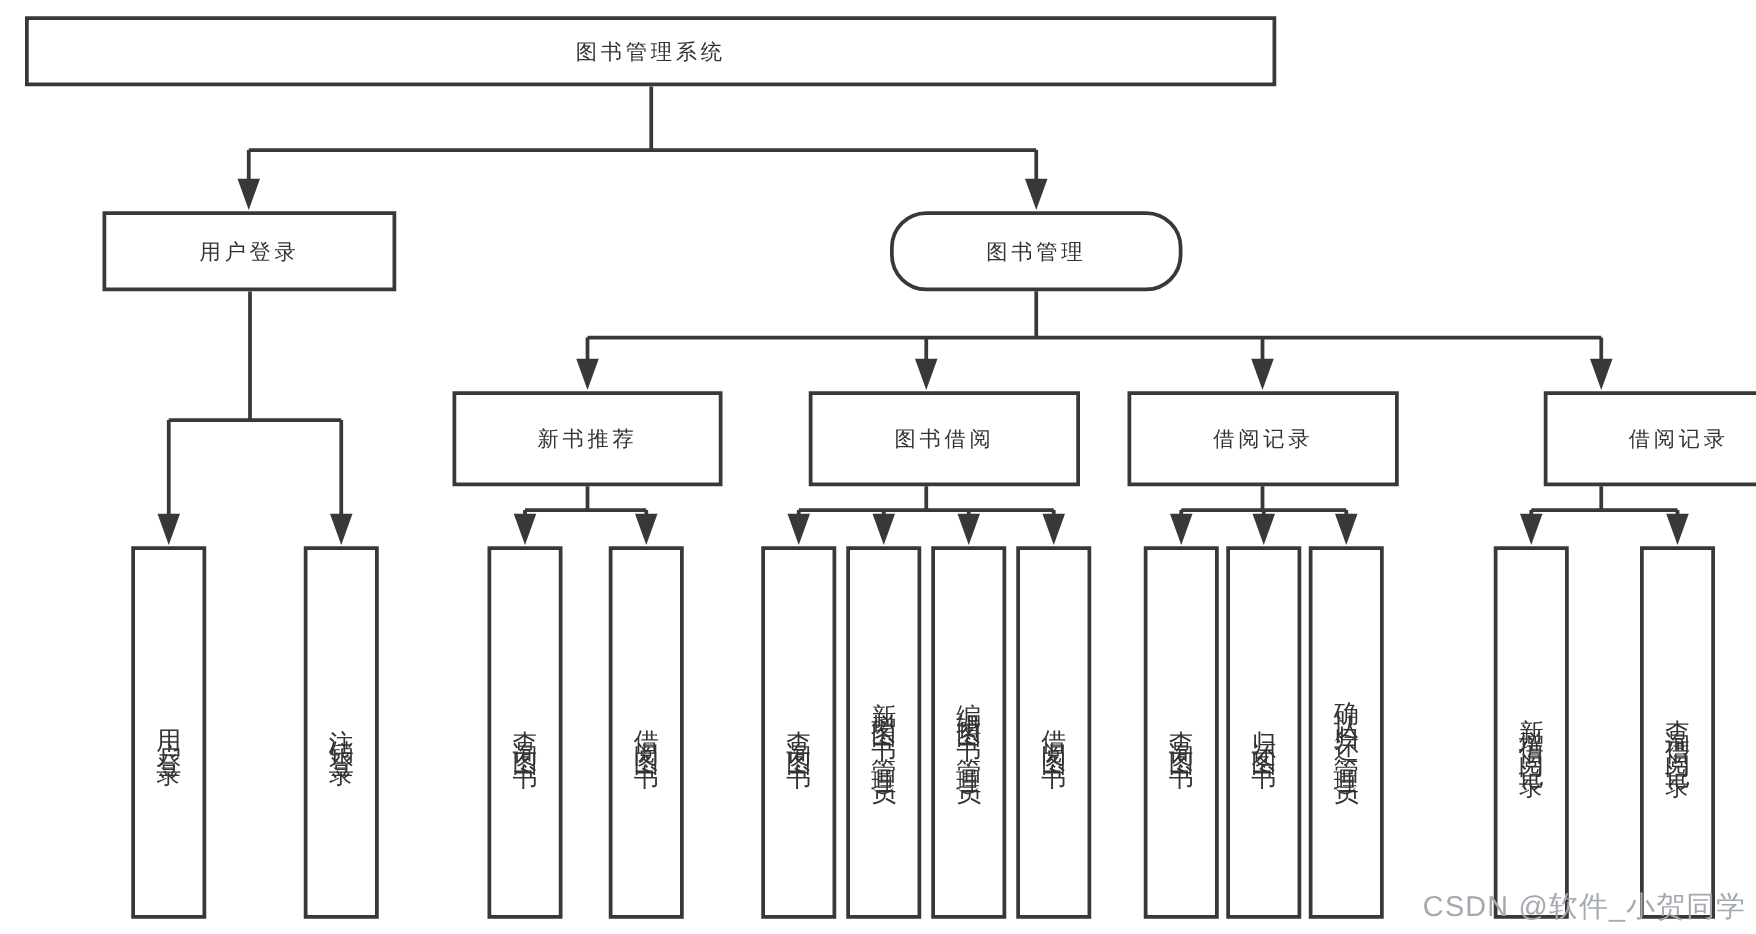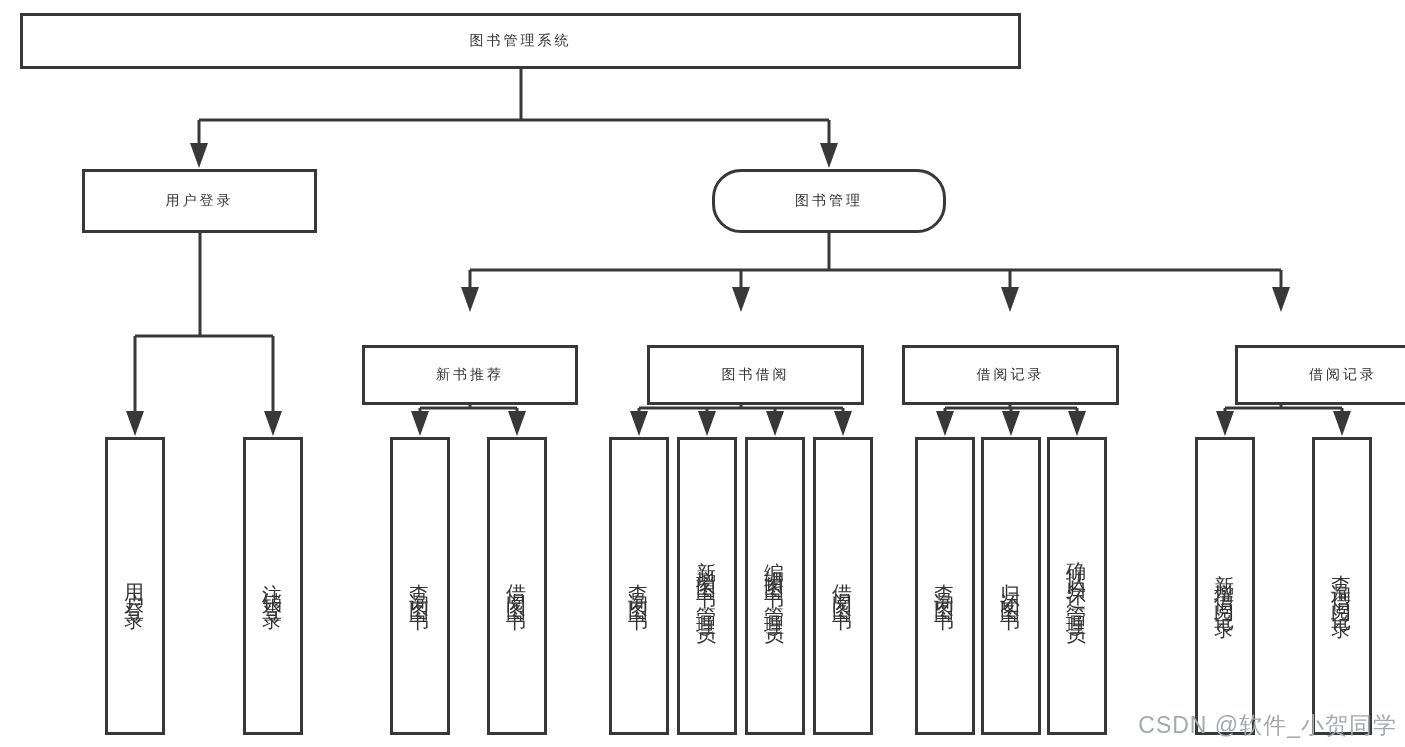--- a/index.html
+++ b/index.html
@@ -21,29 +21,29 @@
     box-sizing: border-box;
     border: 3px solid #383838;
     background: #ffffff;
     display: flex;
     align-items: center;
     justify-content: center;
     color: #333333;
     z-index: 2;
   }
   .node .hlabel {
-    font-size: 14px;
+    font-size: 17px;
     letter-spacing: 3px;
     white-space: nowrap;
     color: #333333;
   }
   .root  { left: 20px;  top: 13px;  width: 1001px; height: 56px; }
   .lvl2a { left: 82px;  top: 169px; width: 235px;  height: 64px; }
   .lvl2b { left: 712px; top: 169px; width: 234px;  height: 64px; border-radius: 29px; }
-  .lvl3  { top: 313px; height: 60px; margin-top: 32px; }
+  .lvl3  { top: 313px; height: 76px; }
   .l3a { left: 362px;  width: 216px; }
   .l3b { left: 647px;  width: 217px; }
   .l3c { left: 902px;  width: 217px; }
   .l3d { left: 1235px; width: 216px; }
   .leaf {
     top: 437px;
     width: 60px;
     height: 298px;
   }
   .vtext {

